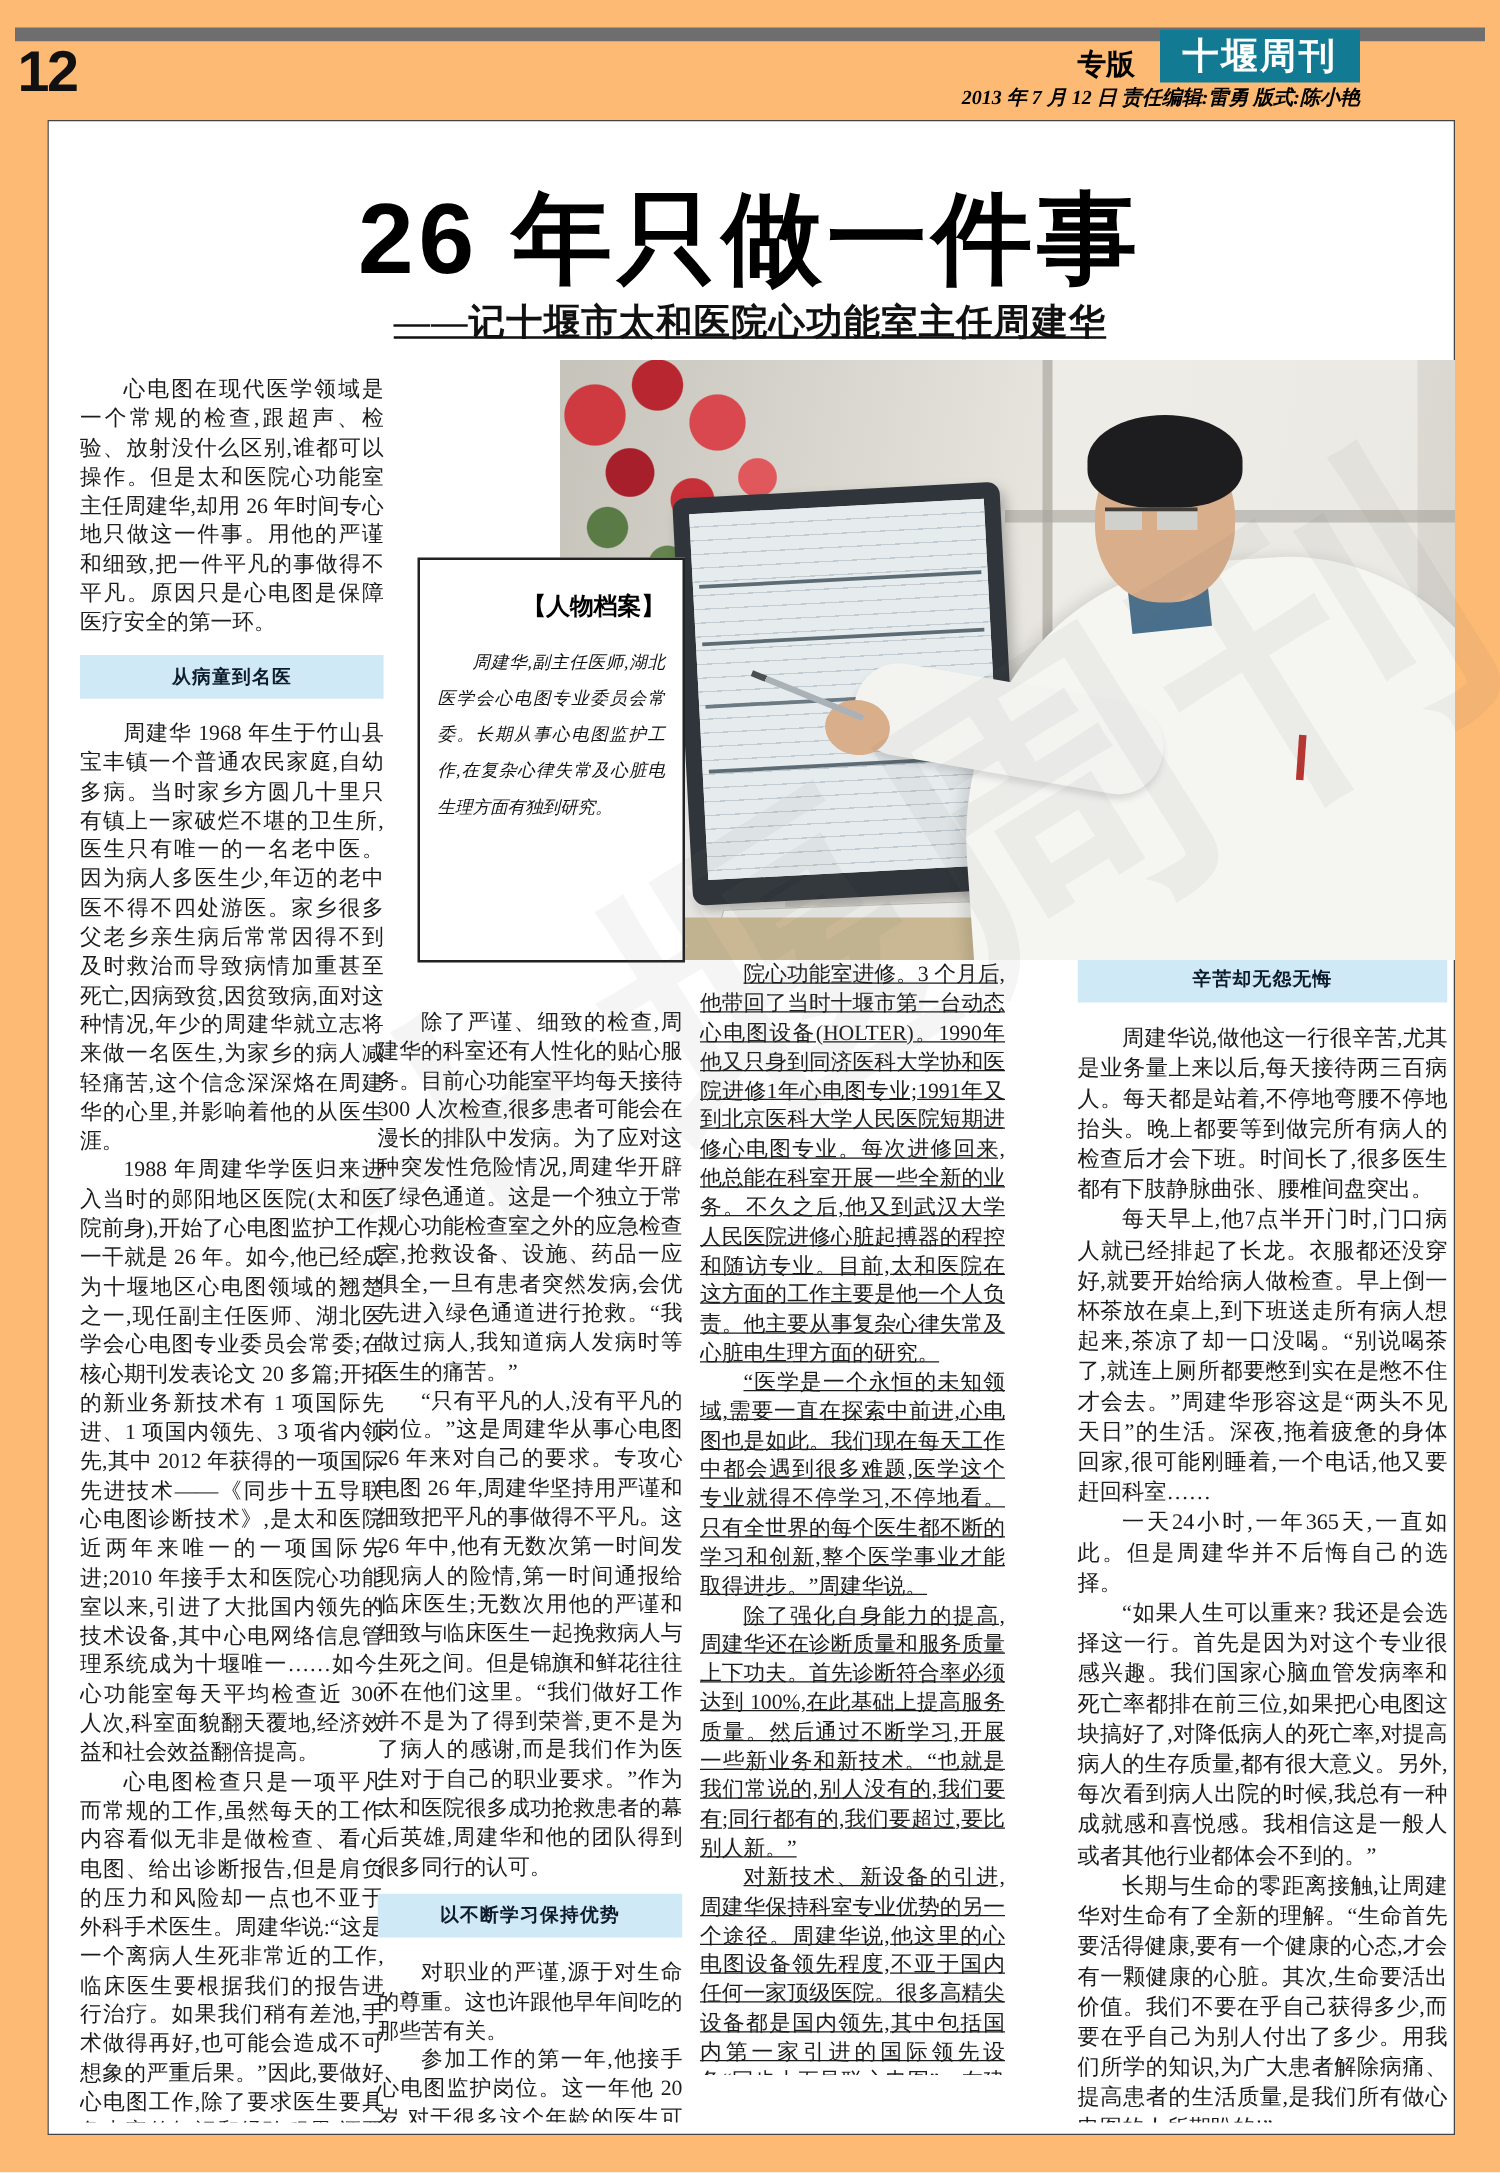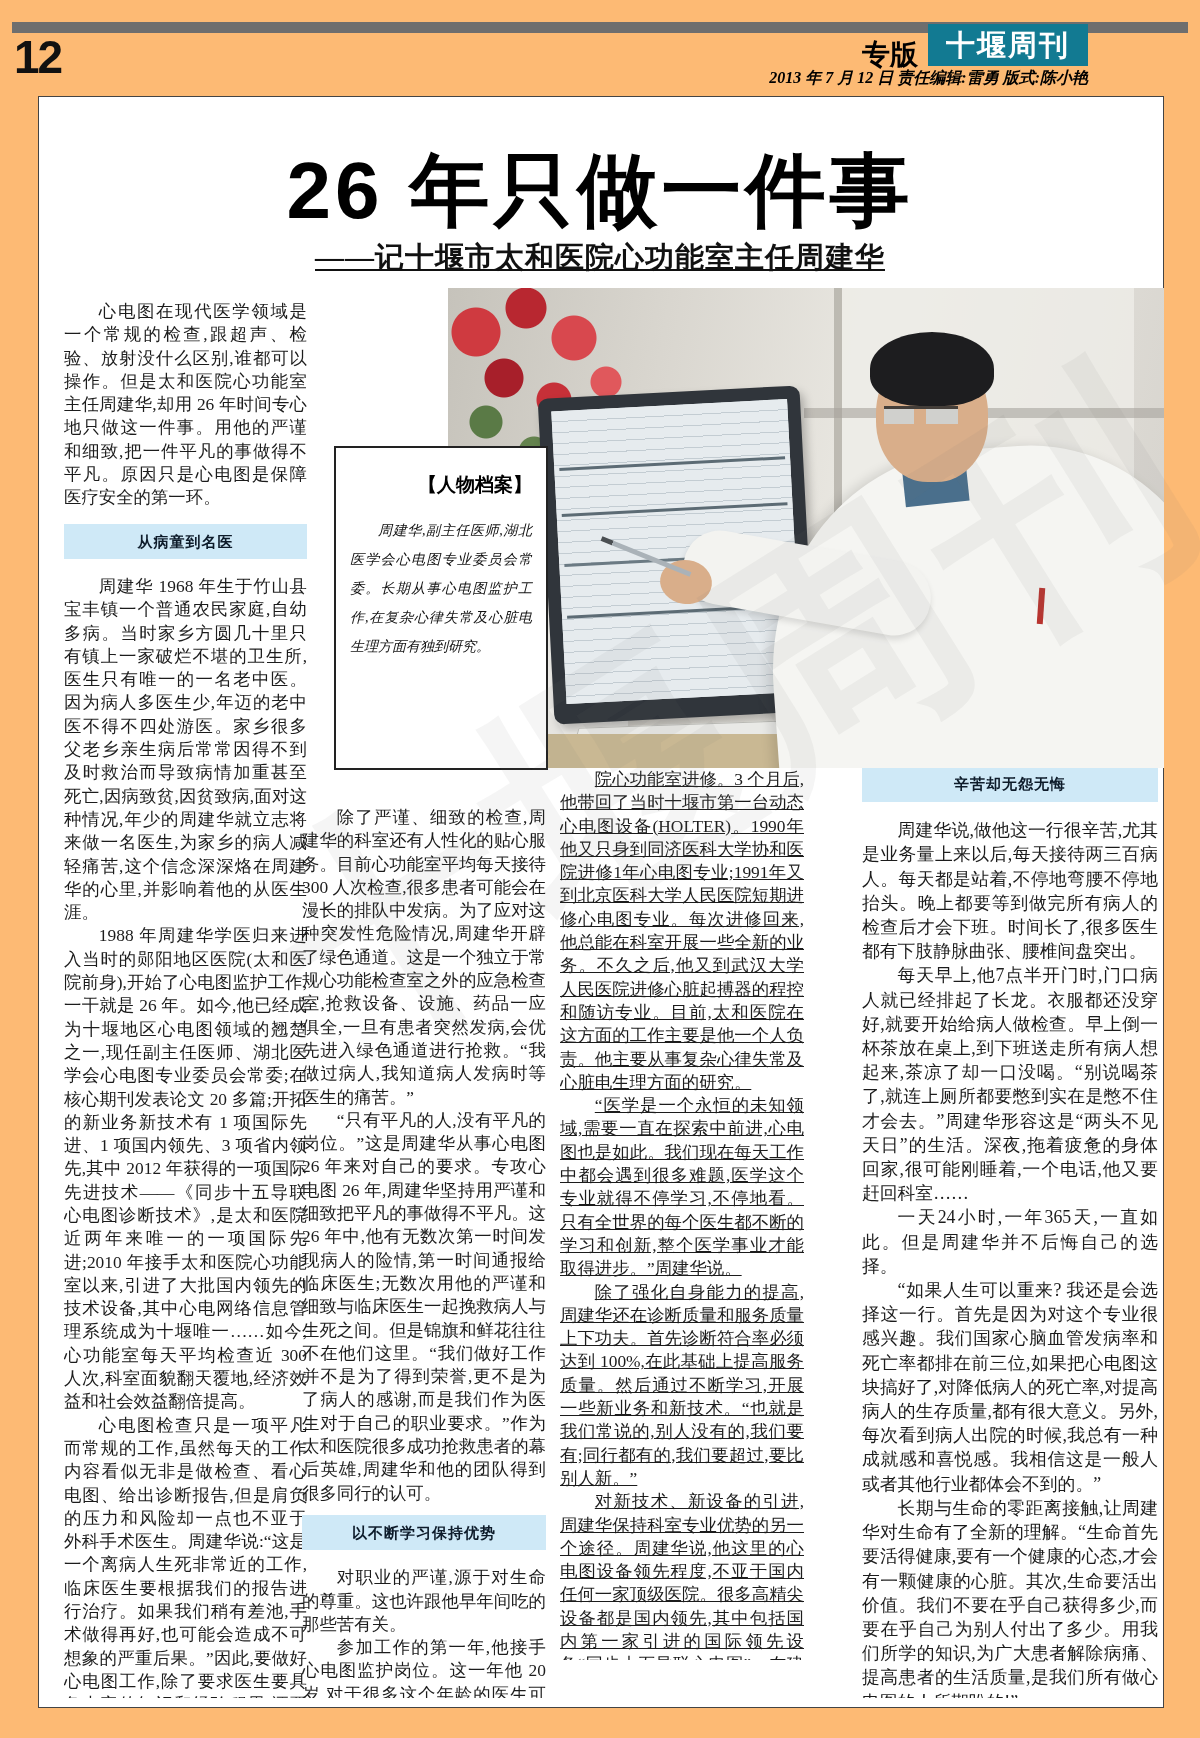--- a/index.html
+++ b/index.html
@@ -3,21 +3,21 @@
 <meta charset="utf-8">
 <style>
   * { margin:0; padding:0; box-sizing:border-box; }
   html,body { background:#ffffff; }
   body { font-family:"Liberation Serif", serif; color:#1a1a1a; }
   .page { position:relative; width:1200px; height:1738px; background:#fdba74; overflow:hidden; }
 
   
   .top-rule { position:absolute; left:12px; top:22px; width:1176px; height:11px; background:#6e6e6e; }
   .page-number { position:absolute; left:14px; top:30px; font-family:"Liberation Sans",sans-serif; font-size:46px; font-weight:600; letter-spacing:-2px; color:#111; }
-  .edition-label { position:absolute; left:862px; top:36px; font-family:"Liberation Sans",sans-serif; font-size:28px; font-weight:bold; color:#000; }
+  .edition-label { position:absolute; left:862px; top:36px; font-family:"Liberation Sans",sans-serif; font-size:23px; font-weight:bold; color:#000; }
   .masthead { position:absolute; left:928px; top:24px; width:160px; height:42px; background:#127a92; color:#fff; font-family:"Liberation Sans",sans-serif; font-size:29px; font-weight:bold; text-align:center; line-height:42px; letter-spacing:2px; }
   .dateline { position:absolute; right:112px; top:68px; font-size:16px; font-weight:bold; font-style:italic; color:#000;margin-left:45px; }
 
   
   .frame { position:absolute; left:38px; top:96px; width:1126px; height:1612px; border:1px solid #444; background:#fff; }
 
   
   .headline { position:absolute; left:40px; top:138px; width:1120px; text-align:center; font-family:"Liberation Sans",sans-serif; font-weight:bold; font-size:80px; letter-spacing:4px; color:#000; }
   .subhead { position:absolute; left:40px; top:238px; width:1120px; text-align:center; font-size:29px; font-weight:bold; color:#111; letter-spacing:1px;text-decoration:underline; }
 

